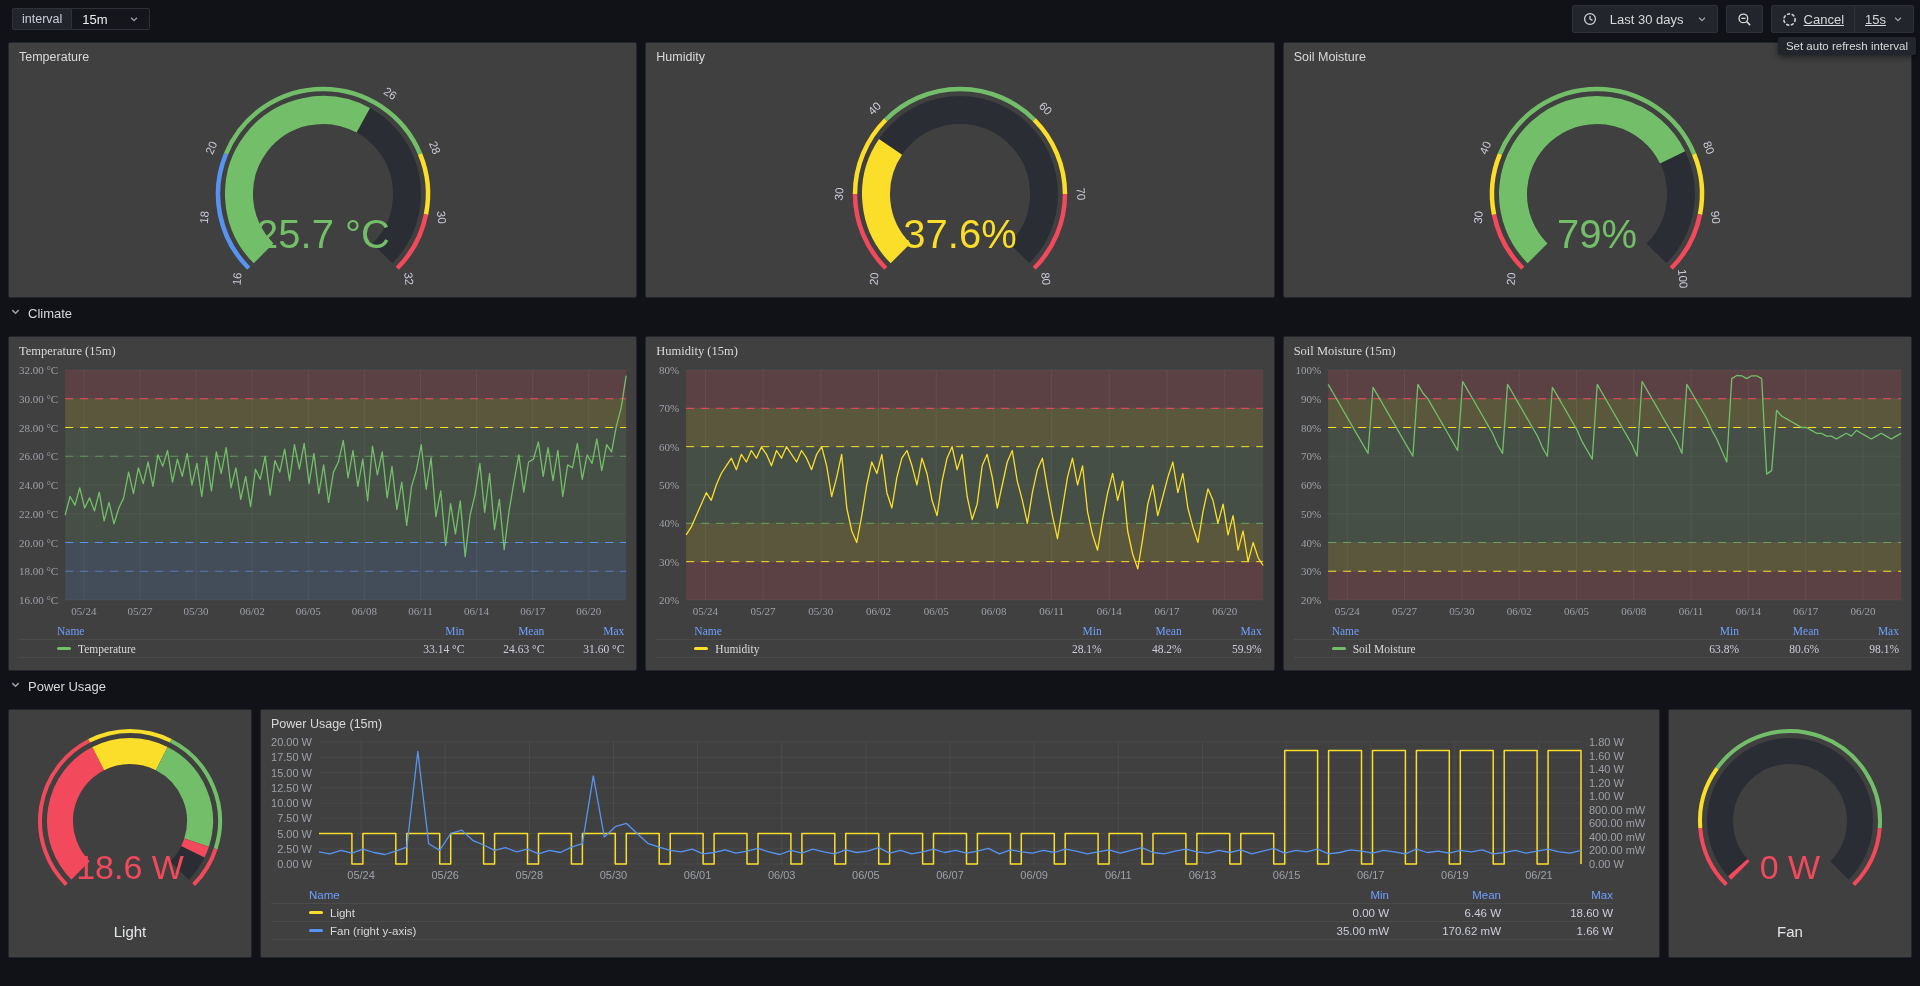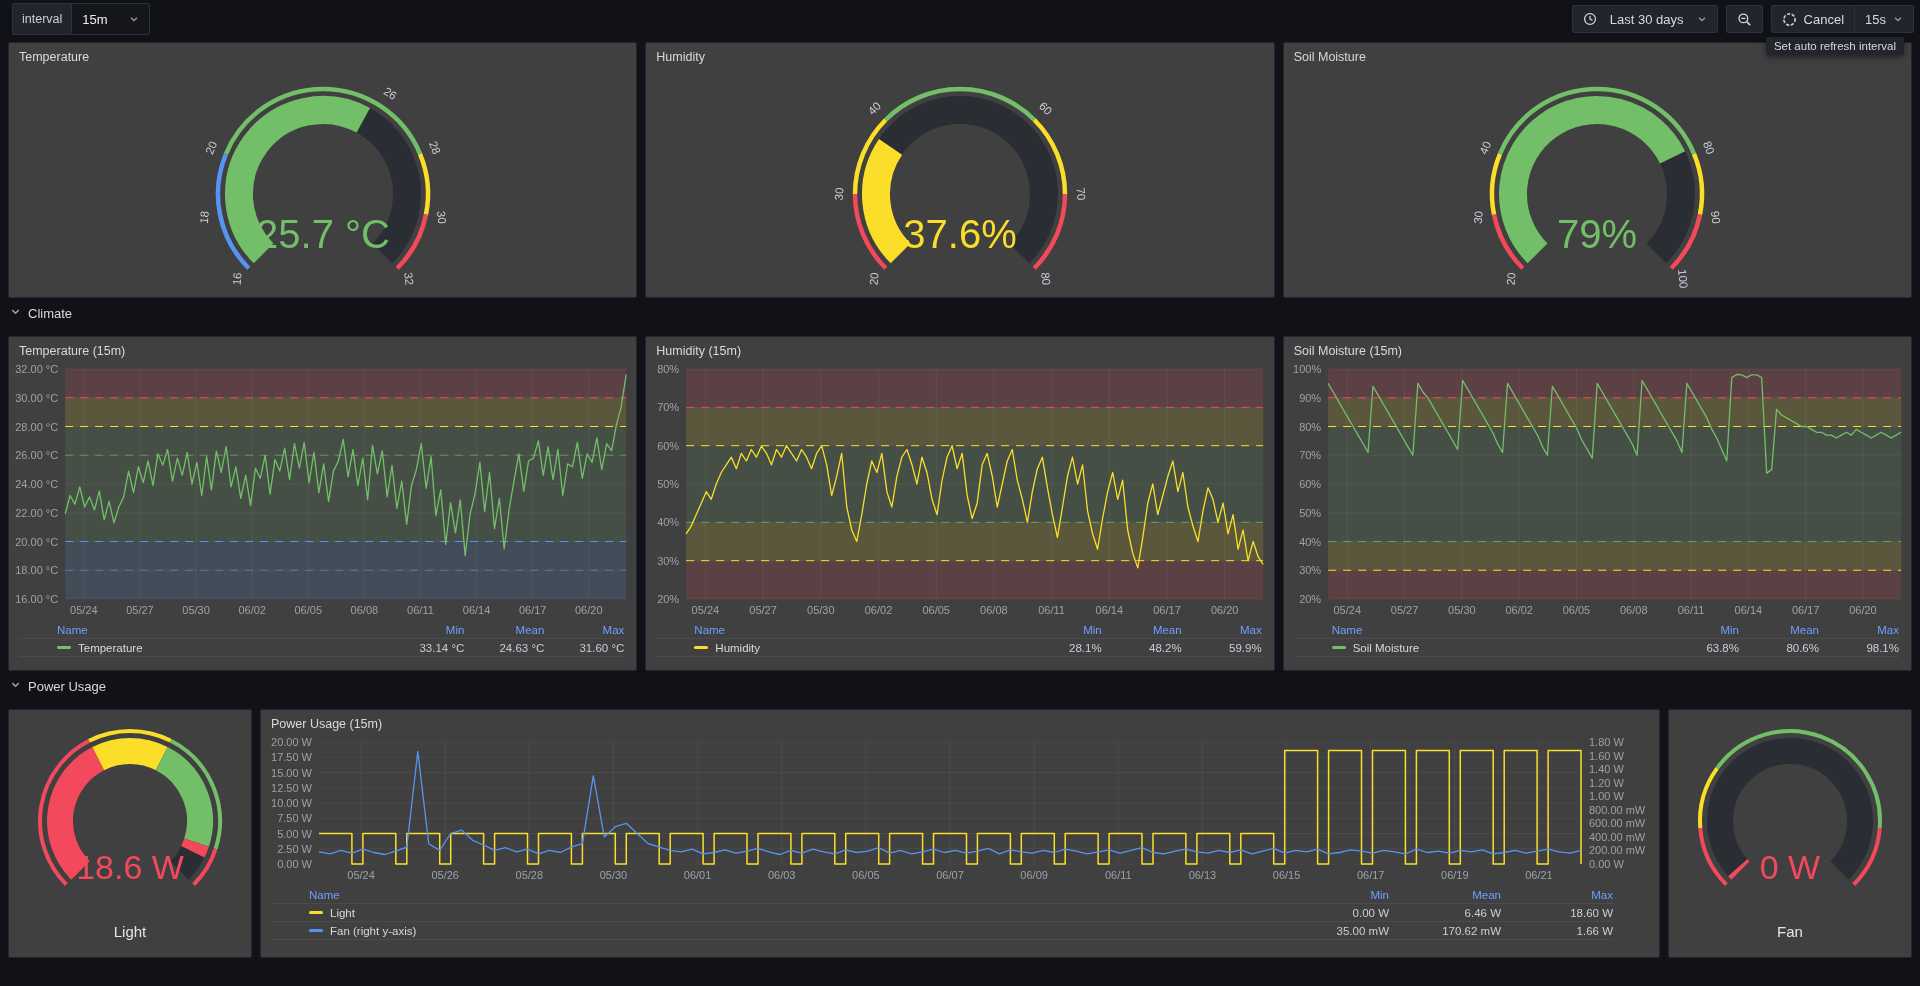--- a/index.html
+++ b/index.html
@@ -3,37 +3,37 @@
 <meta charset="utf-8">
 <style>
   * { box-sizing: border-box; }
   html,body { margin:0; padding:0; }
   body {
     width:1920px; height:986px; background:#111217; overflow:hidden;
     font-family:"Liberation Sans", sans-serif; color:#ccccdc; position:relative;
   }
   
   .toolbar { height:38px; display:flex; align-items:center; justify-content:space-between; padding:0 6px; }
-  .interval-picker { display:flex; align-items:stretch; height:32px; margin-left:6px; }
+  .interval-picker { display:flex; align-items:stretch; height:22px; margin-left:6px; }
   .interval-label { display:flex; align-items:center; background:#22252b; border:1px solid #2e3138; border-right:none; border-radius:2px 0 0 2px; padding:0 9px; font-size:12.5px; color:#ccccdc; }
   .interval-value { display:flex; align-items:center; gap:21px; background:#14161c; border:1px solid #2e3138; border-radius:0 2px 2px 0; padding:0 10px; font-size:13px; font-weight:500; color:#eceef0; cursor:pointer; }
   .toolbar-right { display:flex; align-items:center; gap:8px; }
   .tbtn { display:inline-flex; align-items:center; gap:13px; height:28px; background:#22252b; border:1px solid #2e3138; border-radius:2px; padding:0 10px; font-size:13px; color:#d8d9da; cursor:pointer; }
   .btn-group { display:inline-flex; align-items:stretch; height:28px; background:#22252b; border:1px solid #2e3138; border-radius:2px; }
-  .btn-group .seg { display:inline-flex; align-items:center; gap:7px; padding:0 10px; font-size:13px; color:#d8d9da; cursor:pointer; }
+  .btn-group .seg { display:inline-flex; align-items:center; gap:7px; padding:0 10px; font-size:13px; color:#d8d9da; cursor:pointer;text-decoration:underline; }
   .btn-group .seg + .seg { border-left:1px solid #2e3138; }
   .icon { display:inline-flex; }
   .tooltip {
-    position:absolute; top:37px; right:16px; z-index:50;
+    position:absolute; top:37px; right:4px; z-index:50;
     background:#22252b; color:#d8d9da; font-size:11.5px; padding:3px 8px;
     border-radius:2px; box-shadow:0 2px 6px rgba(0,0,0,.5);
   }
   
   .gauges-row   { display:grid; grid-template-columns:1fr 1fr 1fr; gap:8px; margin:4px 8px 8px; height:256px; }
-  .climate-row  { display:grid; grid-template-columns:1fr 1fr 1fr; gap:8px; margin:0 8px 8px; height:335px; }
+  .climate-row  { display:grid; grid-template-columns:1fr 1fr 1fr; gap:8px; margin:0 8px 8px; height:335px;font-family:Liberation Serif, serif; }
   .power-row    { display:grid; grid-template-columns:244px 1fr 244px; gap:8px; margin:0 8px 8px; height:249px; }
   .row-header { display:flex; align-items:flex-start; gap:7px; height:26px; padding:0 10px; font-size:13px; font-weight:500; color:#d8d9da; cursor:pointer; margin:2px 0 4px; }
   .panel { background:#404040; border:1px solid #23262c; border-radius:2px; position:relative; display:flex; flex-direction:column; overflow:hidden; }
   .panel-title { font-size:12.5px; font-weight:500; color:#d8d9da; padding:7px 10px 3px; cursor:pointer; flex:0 0 auto; }
   .gauge-wrap { flex:1; display:flex; flex-direction:column; align-items:center; justify-content:center; }
   .gauge-label { font-size:15px; color:#e3e5e8; text-align:center; padding-bottom:10px; }
   .chart { width:100%; display:block; flex:0 0 auto; }
   
   .legend { margin:2px 12px 4px 10px; font-size:11.5px; }
   .lg-row { display:flex; align-items:center; height:18px; border-bottom:1px solid rgba(255,255,255,0.06); }

